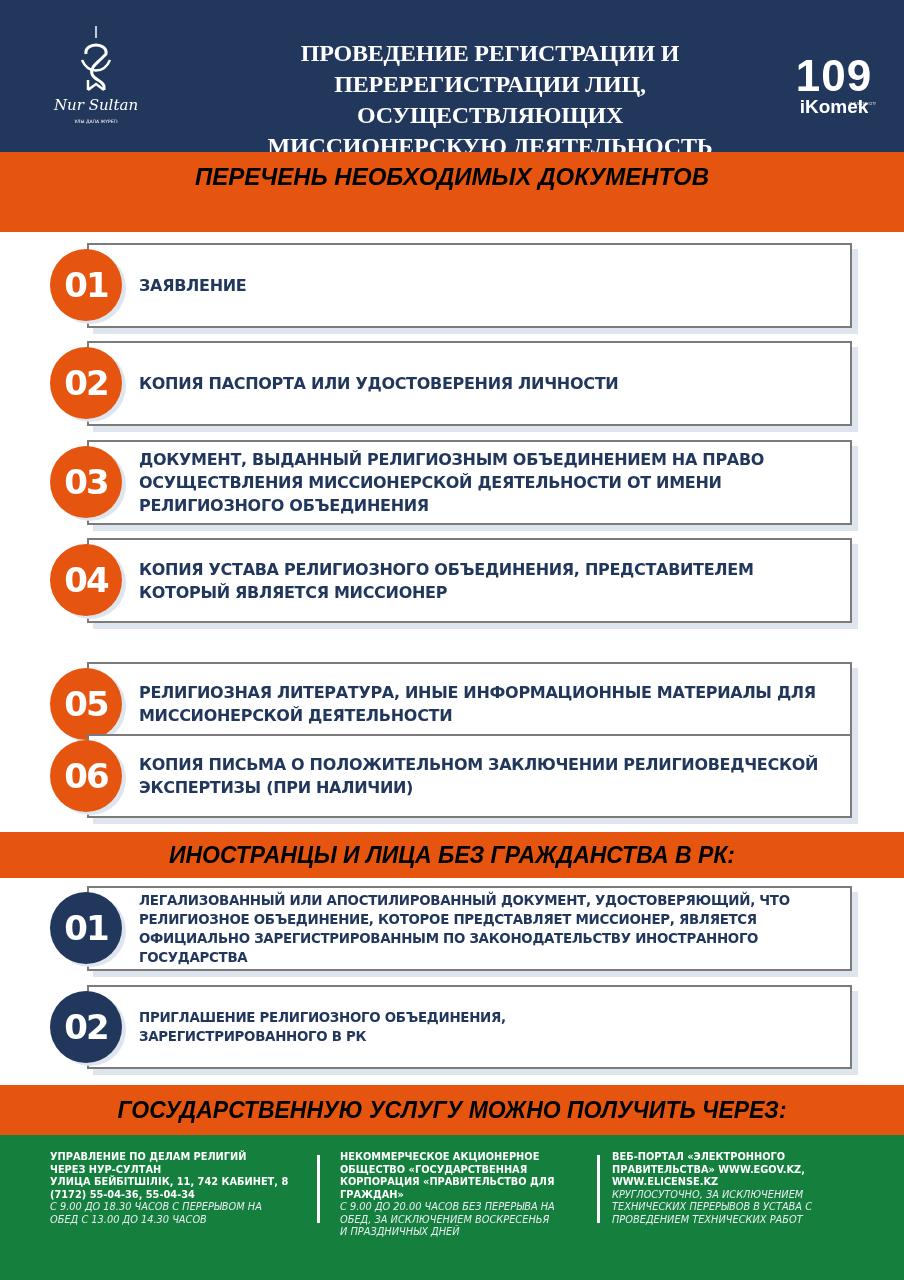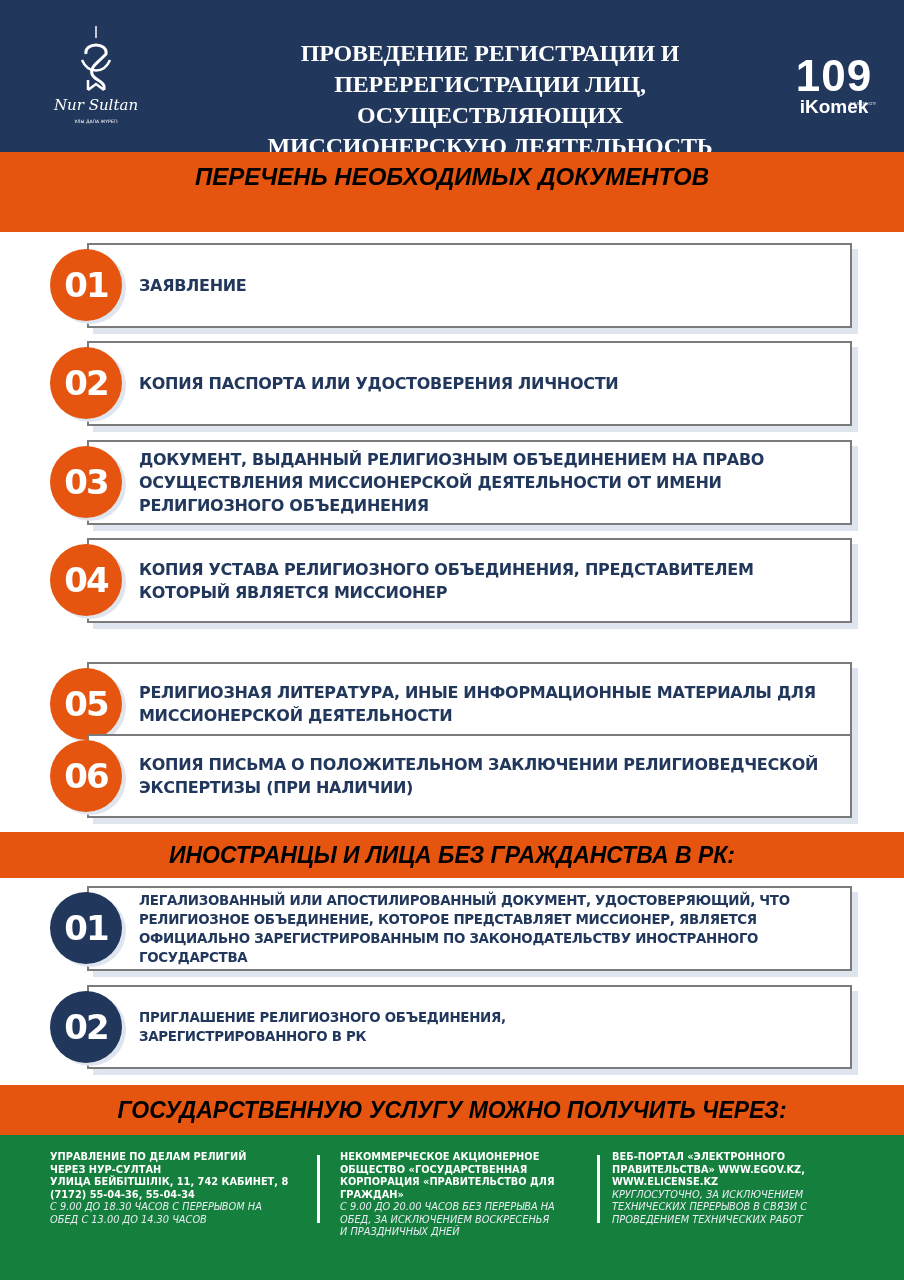--- a/index.html
+++ b/index.html
@@ -148,16 +148,16 @@
     <span class="i">С 9.00 ДО 20.00 ЧАСОВ БЕЗ ПЕРЕРЫВА НА</span>
     <span class="i">ОБЕД, ЗА ИСКЛЮЧЕНИЕМ ВОСКРЕСЕНЬЯ</span>
     <span class="i">И ПРАЗДНИЧНЫХ ДНЕЙ</span>
   </div>
   <div class="sep" style="left:597px;"></div>
   <div class="col" style="left:612px;width:260px;">
     <span class="b">ВЕБ-ПОРТАЛ «ЭЛЕКТРОННОГО</span>
     <span class="b">ПРАВИТЕЛЬСТВА» WWW.EGOV.KZ,</span>
     <span class="b">WWW.ELICENSE.KZ</span>
     <span class="i">КРУГЛОСУТОЧНО, ЗА ИСКЛЮЧЕНИЕМ</span>
-    <span class="i">ТЕХНИЧЕСКИХ ПЕРЕРЫВОВ В СВЯЗИ С</span>
+    <span class="i">ТЕХНИЧЕСКИХ ПЕРЕРЫВОВ В УСТАВА С</span>
     <span class="i">ПРОВЕДЕНИЕМ ТЕХНИЧЕСКИХ РАБОТ</span>
   </div>
 </div>
 
 </body></html>

